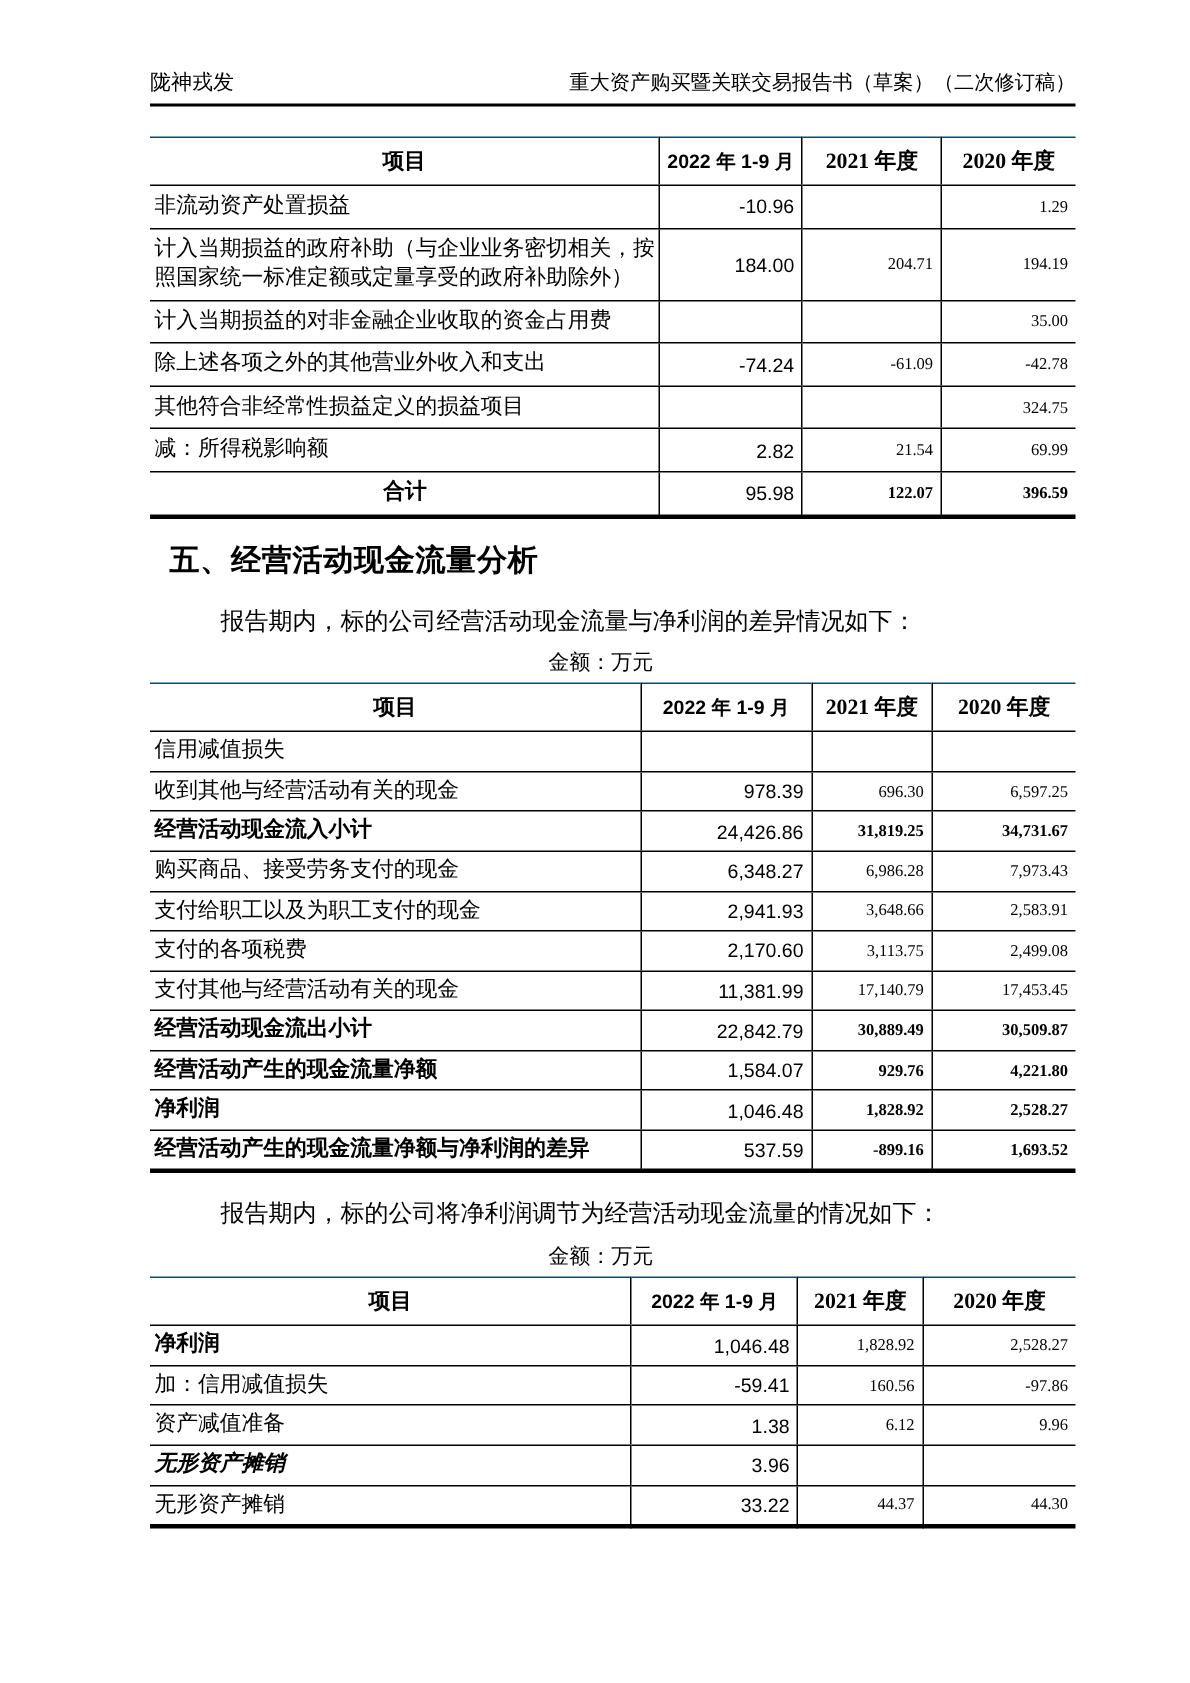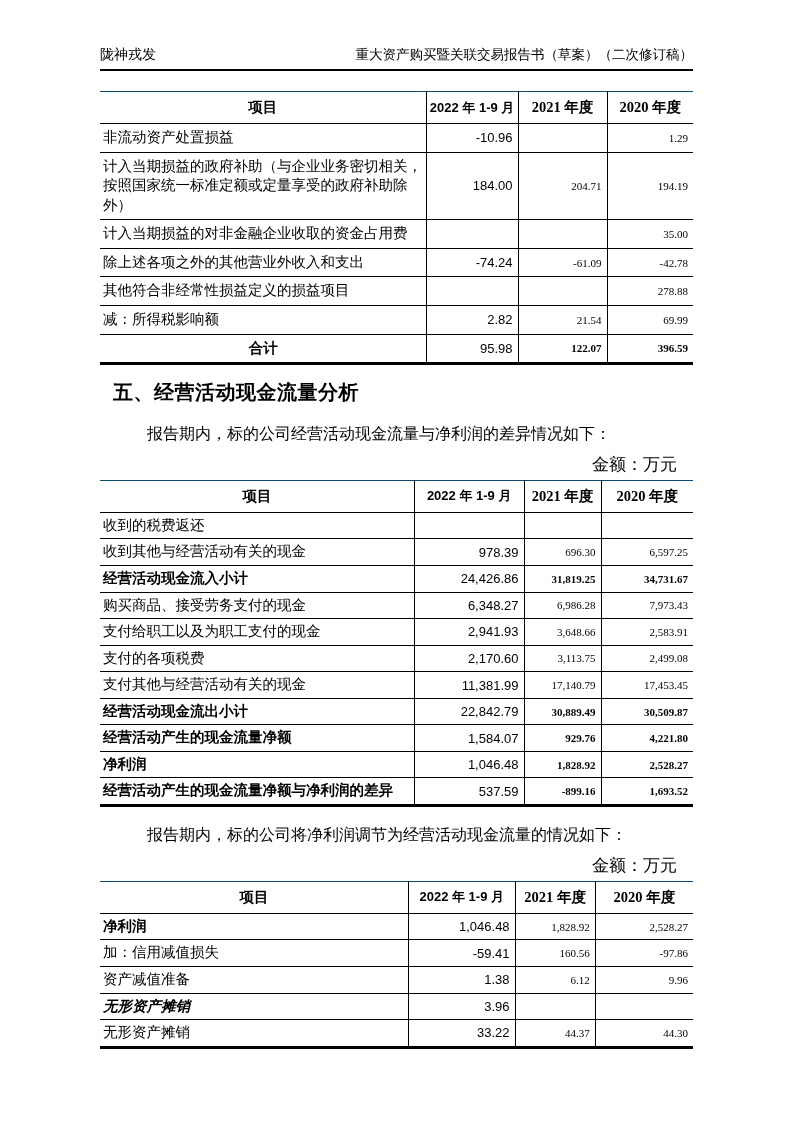--- a/index.html
+++ b/index.html
@@ -1,18 +1,18 @@
 <!DOCTYPE html>
 <html><head>
 <meta charset="utf-8">
 <style>
   html,body{margin:0;padding:0;background:#ffffff;}
   .page{
     width:793px;height:1122px;box-sizing:border-box;
-    padding:46px 100px 0 100px;position:relative;
+    padding:46px 76px 0 100px;position:relative;
     font-family:"Liberation Serif",serif;color:#000;background:#fff;
   }
   
   .doc-header{
     display:flex;justify-content:space-between;align-items:flex-end;
     border-bottom:2px solid #000;padding-bottom:5px;
   }
   .doc-header .hl{font-size:14px;}
   .doc-header .hr{font-size:13.5px;}
   
@@ -36,21 +36,21 @@
   tr.brow td{font-weight:700;}
   tr.total-row td.lbl{text-align:center;font-weight:700;}
   td.lb{font-weight:700;}
   td.li{font-weight:700;font-style:italic;}
   
   .section-heading{
     font-family:"Liberation Sans",sans-serif;font-size:20px;font-weight:700;
     margin:14px 0 0 13px;letter-spacing:0.5px;
   }
   .para{font-size:16px;text-indent:47px;margin:18px 0 0 0;line-height:1.3;}
-  .unit{text-align:right;font-size:17px;padding-right:16px;margin:8px 0 4px 0;}
+  .unit{text-align:center;font-size:14px;padding-right:16px;margin:8px 0 4px 0;}
 </style>
 </head>
 <body>
 
 <div class="page">
 
   <div class="doc-header">
     <span class="hl">陇神戎发</span>
     <span class="hr">重大资产购买暨关联交易报告书（草案）（二次修订稿）</span>
   </div>
@@ -92,21 +92,21 @@
       <tr>
         <td class="lbl">除上述各项之外的其他营业外收入和支出</td>
         <td class="v f2022">-74.24</td>
         <td class="v fser">-61.09</td>
         <td class="v fser">-42.78</td>
       </tr>
       <tr>
         <td class="lbl">其他符合非经常性损益定义的损益项目</td>
         <td class="v f2022"></td>
         <td class="v fser"></td>
-        <td class="v fser">278.88</td>
+        <td class="v fser">324.75</td>
       </tr>
       <tr>
         <td class="lbl">减：所得税影响额</td>
         <td class="v f2022">2.82</td>
         <td class="v fser">21.54</td>
         <td class="v fser">69.99</td>
       </tr>
       <tr class="brow total-row">
         <td class="lbl">合计</td>
         <td class="v f2022">95.98</td>
@@ -131,21 +131,21 @@
     <thead>
       <tr>
         <th>项目</th>
         <th class="s2022">2022 年 1-9 月</th>
         <th>2021 年度</th>
         <th>2020 年度</th>
       </tr>
     </thead>
     <tbody>
       <tr>
-        <td class="lbl">收到的税费返还</td>
+        <td class="lbl">信用减值损失</td>
         <td class="v f2022"></td>
         <td class="v fser"></td>
         <td class="v fser"></td>
       </tr>
       <tr>
         <td class="lbl">收到其他与经营活动有关的现金</td>
         <td class="v f2022">978.39</td>
         <td class="v fser">696.30</td>
         <td class="v fser">6,597.25</td>
       </tr>

